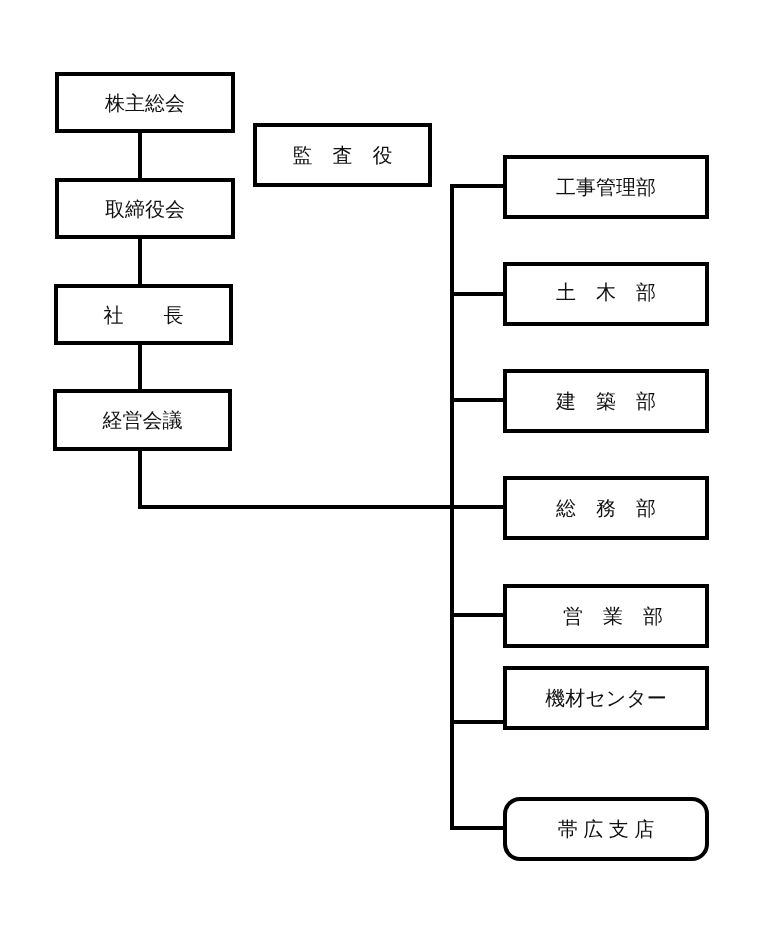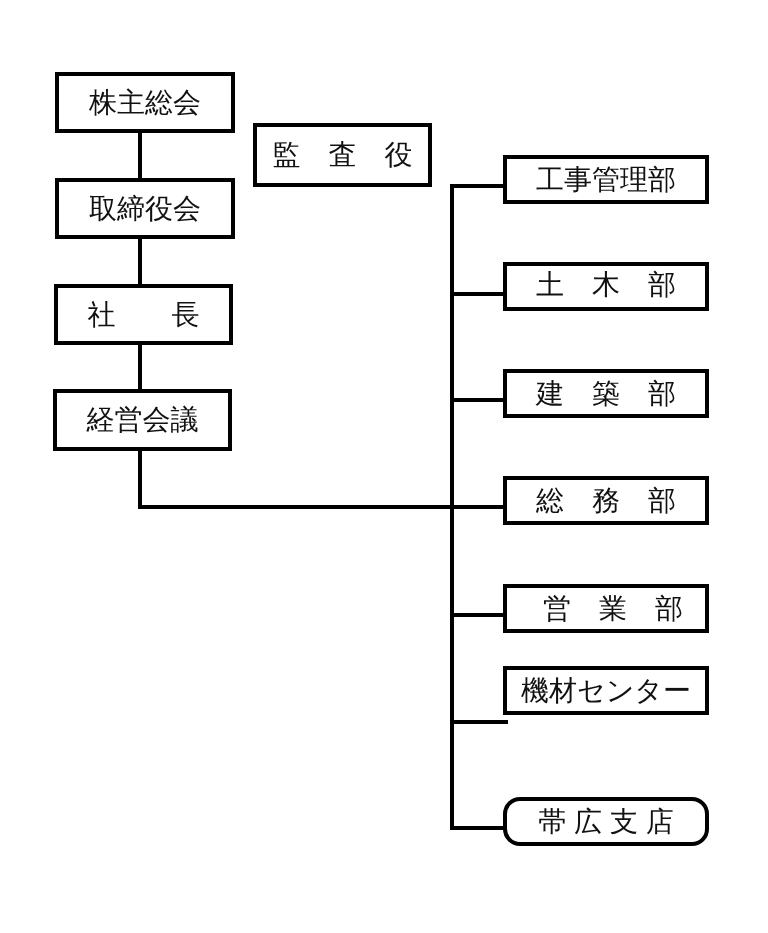--- a/index.html
+++ b/index.html
@@ -16,40 +16,40 @@
     overflow: hidden;
   }
   .node {
     position: absolute;
     box-sizing: border-box;
     border: 4px solid #000000;
     background: #ffffff;
     display: flex;
     align-items: center;
     justify-content: center;
-    font-size: 28px;
+    font-size: 20px;
     color: #111111;
     white-space: pre;
     line-height: 1;
     z-index: 2;
   }
   .line {
     position: absolute;
     background: #000000;
     z-index: 1;
   }
   
   .box-shareholders { left: 55px;  top: 72px;  width: 180px; height: 61px; }
   .box-board        { left: 55px;  top: 178px; width: 180px; height: 61px; }
   .box-president    { left: 54px;  top: 284px; width: 179px; height: 61px; }
   .box-management   { left: 53px;  top: 389px; width: 179px; height: 62px; }
   
   .box-auditor      { left: 253px; top: 123px; width: 179px; height: 64px; }
   
-  .box-dept { left: 503px; width: 206px; height: 49px; }
+  .box-dept { left: 503px; width: 206px; height: 64px; }
   .box-dept-0 { top: 155px; }
   .box-dept-1 { top: 262px; font-family: Liberation Mono, monospace; }
   .box-dept-2 { top: 369px; }
   .box-dept-3 { top: 476px; }
   .box-dept-4 { top: 584px; padding-left: 14px; }
   .box-dept-5 { top: 666px; }
   .box-dept-6 { top: 797px; border-radius: 17px; }
   
   .v-shareholders-board     { left: 138px; top: 133px; width: 4px; height: 45px; }
   .v-board-president        { left: 138px; top: 239px; width: 4px; height: 45px; }

